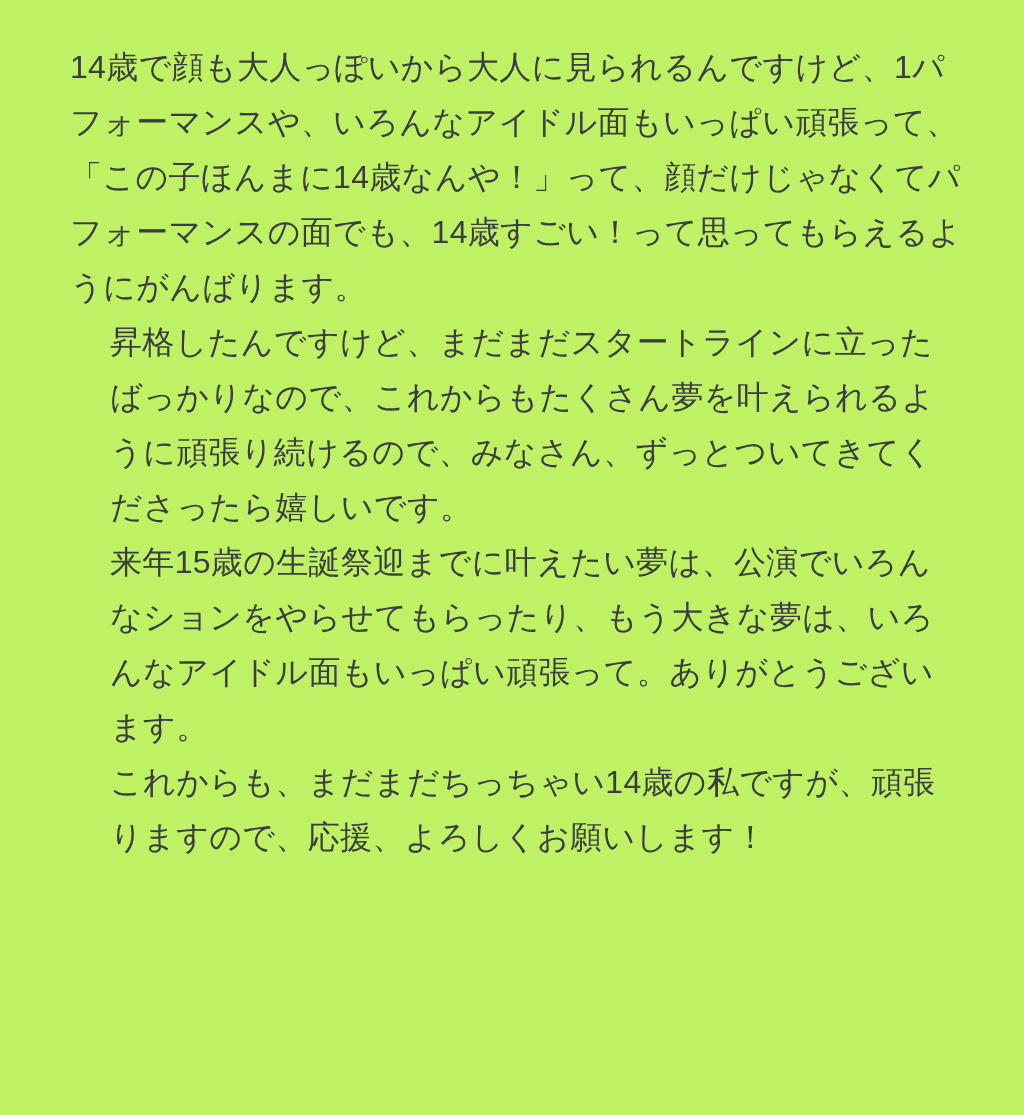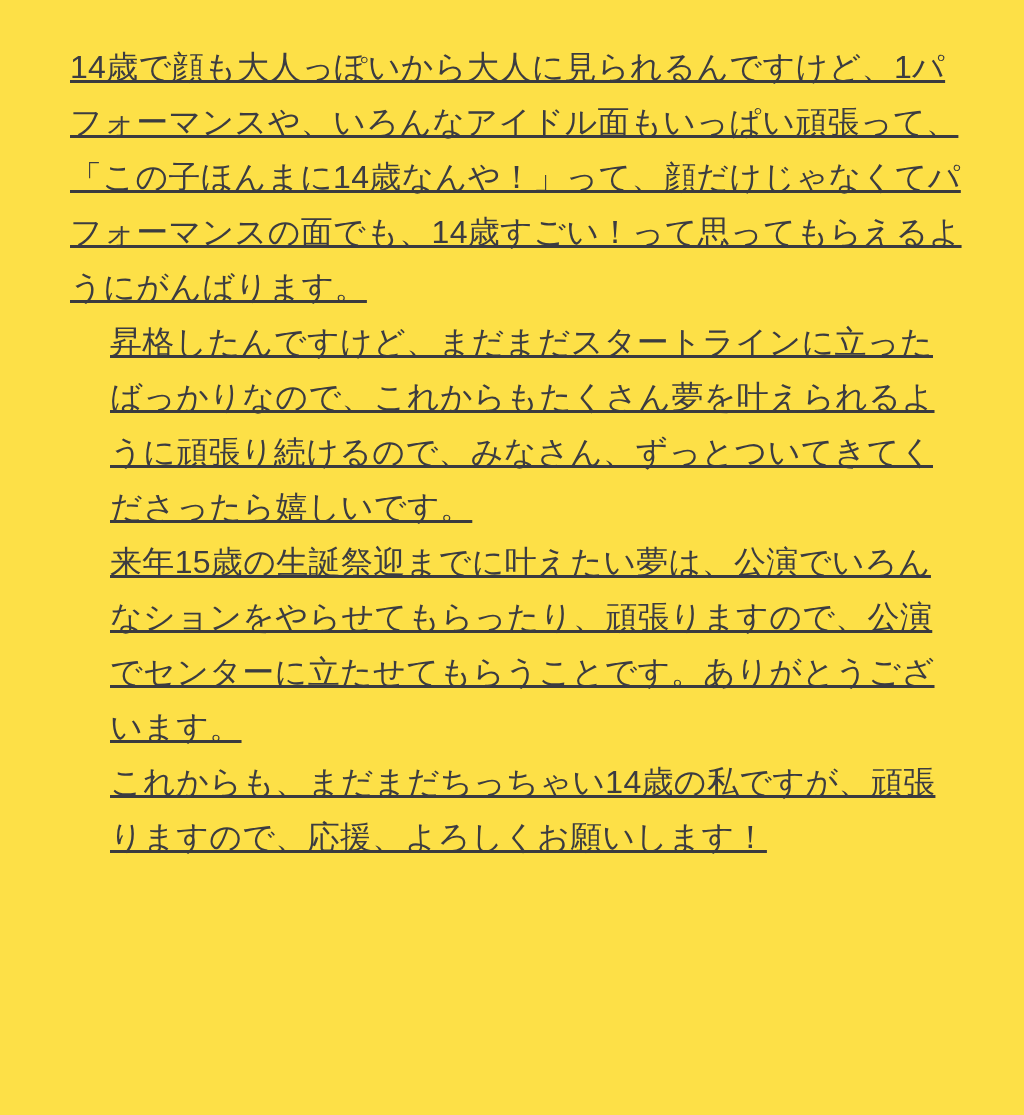--- a/index.html
+++ b/index.html
@@ -10,23 +10,22 @@
   body {
     width: 1024px;
     min-height: 1115px;
     font-family: "Liberation Sans", "DejaVu Sans", sans-serif;
     color: #3b3b3f;
   }
   .page {
     box-sizing: border-box;
     width: 1024px;
     min-height: 1115px;
-    background: #fde047;
+    background: #bef264;
     padding: 40px 62px 20px 70px;
-    text-decoration: underline;
   }
   .doc-body {
     font-size: 32px;
     line-height: 1.72;
     letter-spacing: 0.01em;
     color: #3c3c41;
     font-weight: 400;
   }
   .para {
     margin: 0;
@@ -44,16 +43,16 @@
     margin-top: 0;
   }
 </style>
 </head>
 <body>
 
 <div class="page">
   <div class="doc-body">
     <p class="para para-nogap">14歳で顔も大人っぽいから大人に見られるんですけど、1パフォーマンスや、いろんなアイドル面もいっぱい頑張って、「この子ほんまに14歳なんや！」って、顔だけじゃなくてパフォーマンスの面でも、14歳すごい！って思ってもらえるようにがんばります。</p>
     <p class="para para-gap">昇格したんですけど、まだまだスタートラインに立ったばっかりなので、これからもたくさん夢を叶えられるように頑張り続けるので、みなさん、ずっとついてきてくださったら嬉しいです。</p>
-    <p class="para para-nogap">来年15歳の生誕祭迎までに叶えたい夢は、公演でいろんなションをやらせてもらったり、頑張りますので、公演でセンターに立たせてもらうことです。ありがとうございます。</p>
+    <p class="para para-nogap">来年15歳の生誕祭迎までに叶えたい夢は、公演でいろんなションをやらせてもらったり、もう大きな夢は、いろんなアイドル面もいっぱい頑張って。ありがとうございます。</p>
     <p class="para para-gap">これからも、まだまだちっちゃい14歳の私ですが、頑張りますので、応援、よろしくお願いします！</p>
   </div>
 </div>
 
 </body></html>

